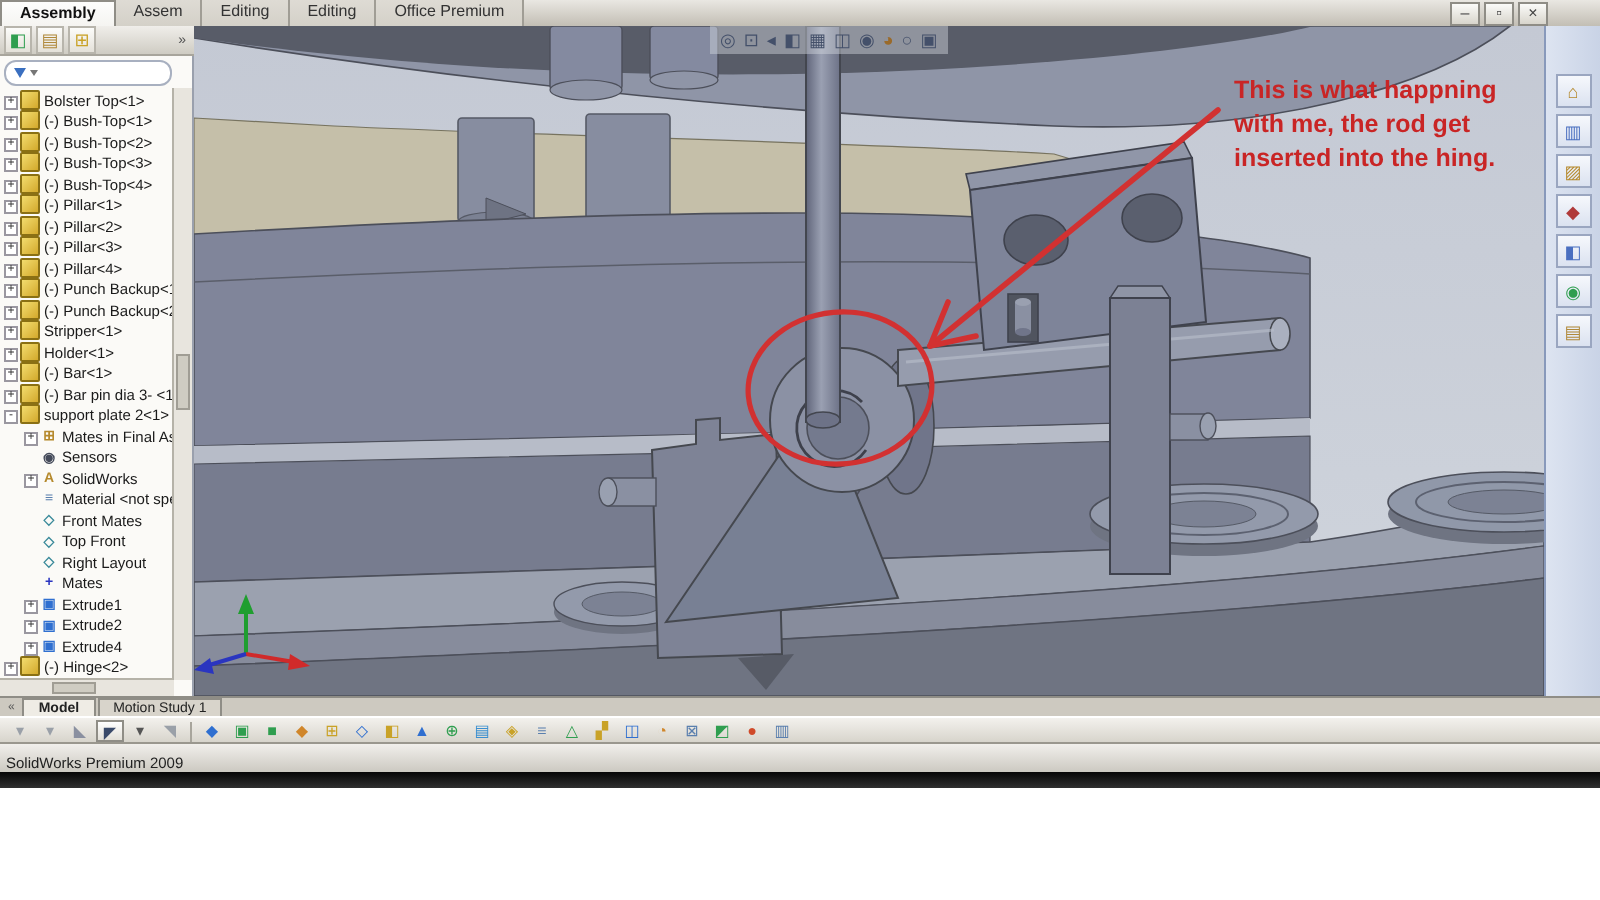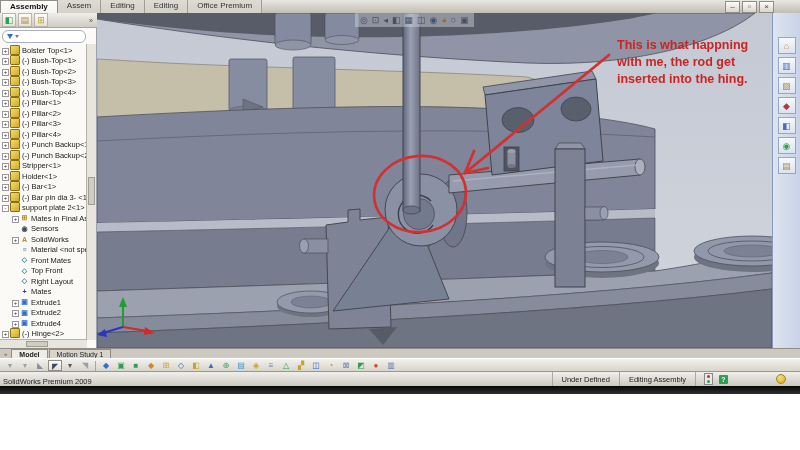--- a/index.html
+++ b/index.html
@@ -437,27 +437,16 @@
       <span class="bt-icon" style="color: rgb(47, 111, 208);">◫</span>
       <span class="bt-icon" style="color: rgb(208, 134, 42);">◔</span>
       <span class="bt-icon" style="color: rgb(90, 127, 174);">⊠</span>
       <span class="bt-icon" style="color: rgb(47, 158, 79);">◩</span>
       <span class="bt-icon" style="color: rgb(208, 74, 42);">●</span>
       <span class="bt-icon" style="color: rgb(90, 127, 174);">▥</span>
     </div>
 
   <div class="status-bar">
     <span class="sb-left">SolidWorks Premium 2009</span>
-    <div class="sb-right">
-      <span style="display:flex;height:100%">
-          <span class="sb-seg">Under Defined</span>
-          <span class="sb-seg">Editing Assembly</span>
-        </span>
-      <span class="sb-icons">
-        <span class="traffic"></span>
-        <span class="help-box">?</span>
-        <span class="yellow-dot"></span>
-      </span>
-    </div>
   </div>
 
   <div class="dark-band"></div>
 </div>
 
 </body></html>

